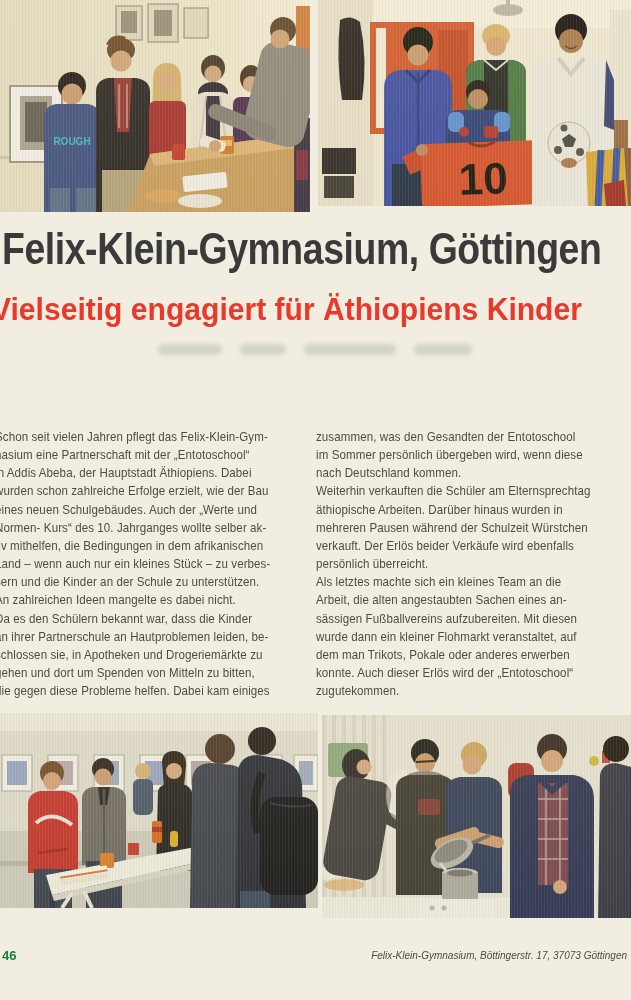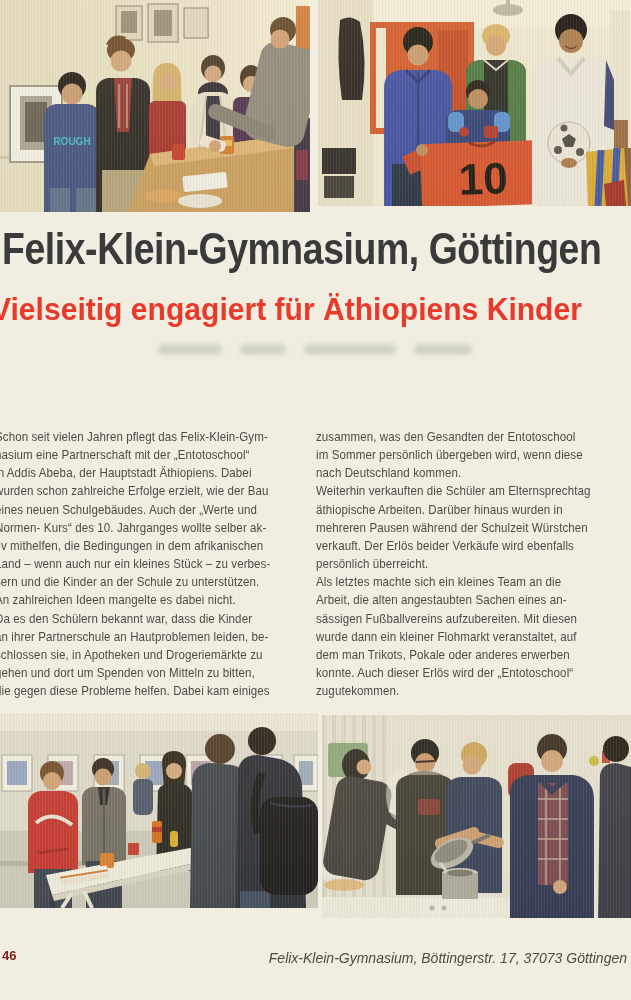--- a/index.html
+++ b/index.html
@@ -45,22 +45,22 @@
 
   .col{
     position:absolute;top:428px;width:372px;
     font-size:13.6px;line-height:18.15px;color:#4c4b45;
     white-space:pre-line;letter-spacing:0.1px;
     transform:scaleX(0.85);transform-origin:left top;
   }
   .col-left{left:-5px}
   .col-right{left:316px}
 
-  .footer-num{position:absolute;left:2px;top:948px;font-size:13px;font-weight:bold;color:#7f1d1d}
-  .footer-imprint{position:absolute;right:4px;top:950px;font-size:14px;font-style:italic;color:#4c4b43}
+  .footer-num{position:absolute;left:2px;top:948px;font-size:13px;font-weight:bold;color:#15803d}
+  .footer-imprint{position:absolute;right:4px;top:950px;font-size:10px;font-style:italic;color:#4c4b43}
 </style>
 </head>
 <body>
 
 <div class="photo photo-tl">
   <svg width="310" height="212" viewBox="0 0 310 212">
     <defs>
       <filter id="softA" x="-10%" y="-10%" width="120%" height="120%">
           <feGaussianBlur stdDeviation="0.6"></feGaussianBlur>
         </filter>

